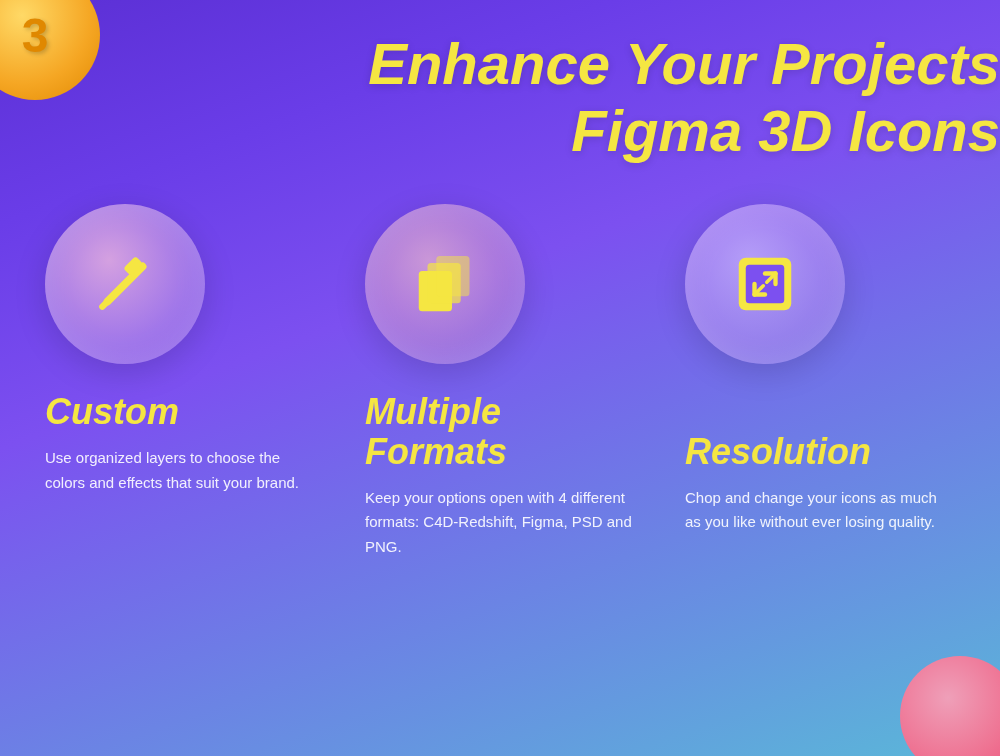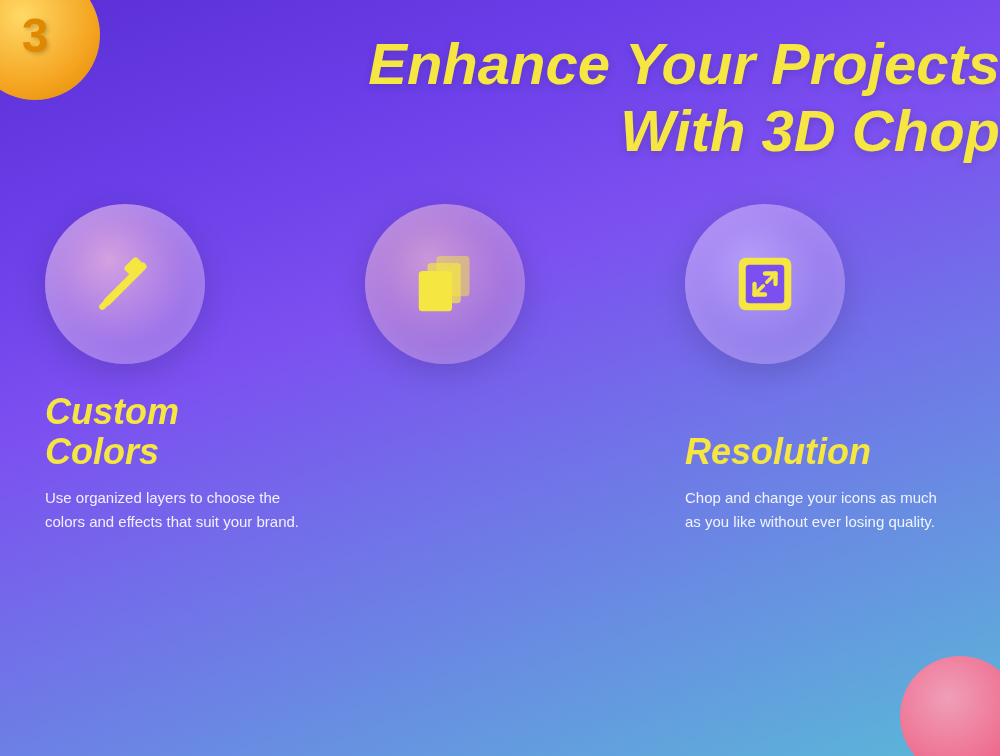--- a/index.html
+++ b/index.html
@@ -140,52 +140,56 @@
 
   <div class="coin-topleft">
     <span>3</span>
   </div>
 
   <div class="pink-blob"></div>
 
   <div class="title-section">
     <h1 class="main-title">
       <span>Enhance Your Projects</span><br>
-      <span>With 3D Chop</span>
+      <span>Figma 3D Icons</span>
     </h1>
   </div>
 
   <div class="cards-row">
 
     <div class="card">
       <div class="orb orb-1">
 
         <svg viewBox="0 0 80 80" fill="none" xmlns="http://www.w3.org/2000/svg">
           <line x1="20" y1="60" x2="60" y2="20" stroke="#f5e642" stroke-width="9" stroke-linecap="round"></line>
           <line x1="14" y1="66" x2="20" y2="60" stroke="#f5e642" stroke-width="7" stroke-linecap="round"></line>
           <rect x="52" y="8" width="12" height="20" rx="4" transform="rotate(45 52 8)" fill="#f5e642"></rect>
           <polygon points="12,68 18,58 22,62" fill="#f5e642"></polygon>
         </svg>
       </div>
       <h2 class="card-title">
         <span>Custom</span><br>
-        <span>Colors</span>
       </h2>
       <p class="card-desc">Use organized layers to choose the colors and effects that suit your brand.</p>
     </div>
 
     <div class="card">
       <div class="orb orb-2">
 
         <svg viewBox="0 0 80 80" fill="none" xmlns="http://www.w3.org/2000/svg">
           <rect x="10" y="25" width="38" height="46" rx="4" fill="#f5e642"></rect>
           <rect x="20" y="16" width="38" height="46" rx="4" fill="#f5e642" opacity="0.7"></rect>
           <rect x="30" y="8" width="38" height="46" rx="4" fill="#f5e642" opacity="0.5"></rect>
         </svg>
       </div>
+      <h2 class="card-title">
+        <span>Multiple</span><br>
+        <span>Formats</span>
+      </h2>
+      <p class="card-desc">Keep your options open with 4 different formats: C4D-Redshift, Figma, PSD and PNG.</p>
     </div>
 
     <div class="card">
       <div class="orb orb-3">
 
         <svg viewBox="0 0 80 80" fill="none" xmlns="http://www.w3.org/2000/svg">
           <rect x="10" y="10" width="60" height="60" rx="8" fill="#f5e642"></rect>
           <rect x="18" y="18" width="44" height="44" rx="4" fill="#7c50f0"></rect>
           <line x1="52" y1="28" x2="52" y2="40" stroke="#f5e642" stroke-width="5" stroke-linecap="round"></line>
           <line x1="40" y1="28" x2="52" y2="28" stroke="#f5e642" stroke-width="5" stroke-linecap="round"></line>

